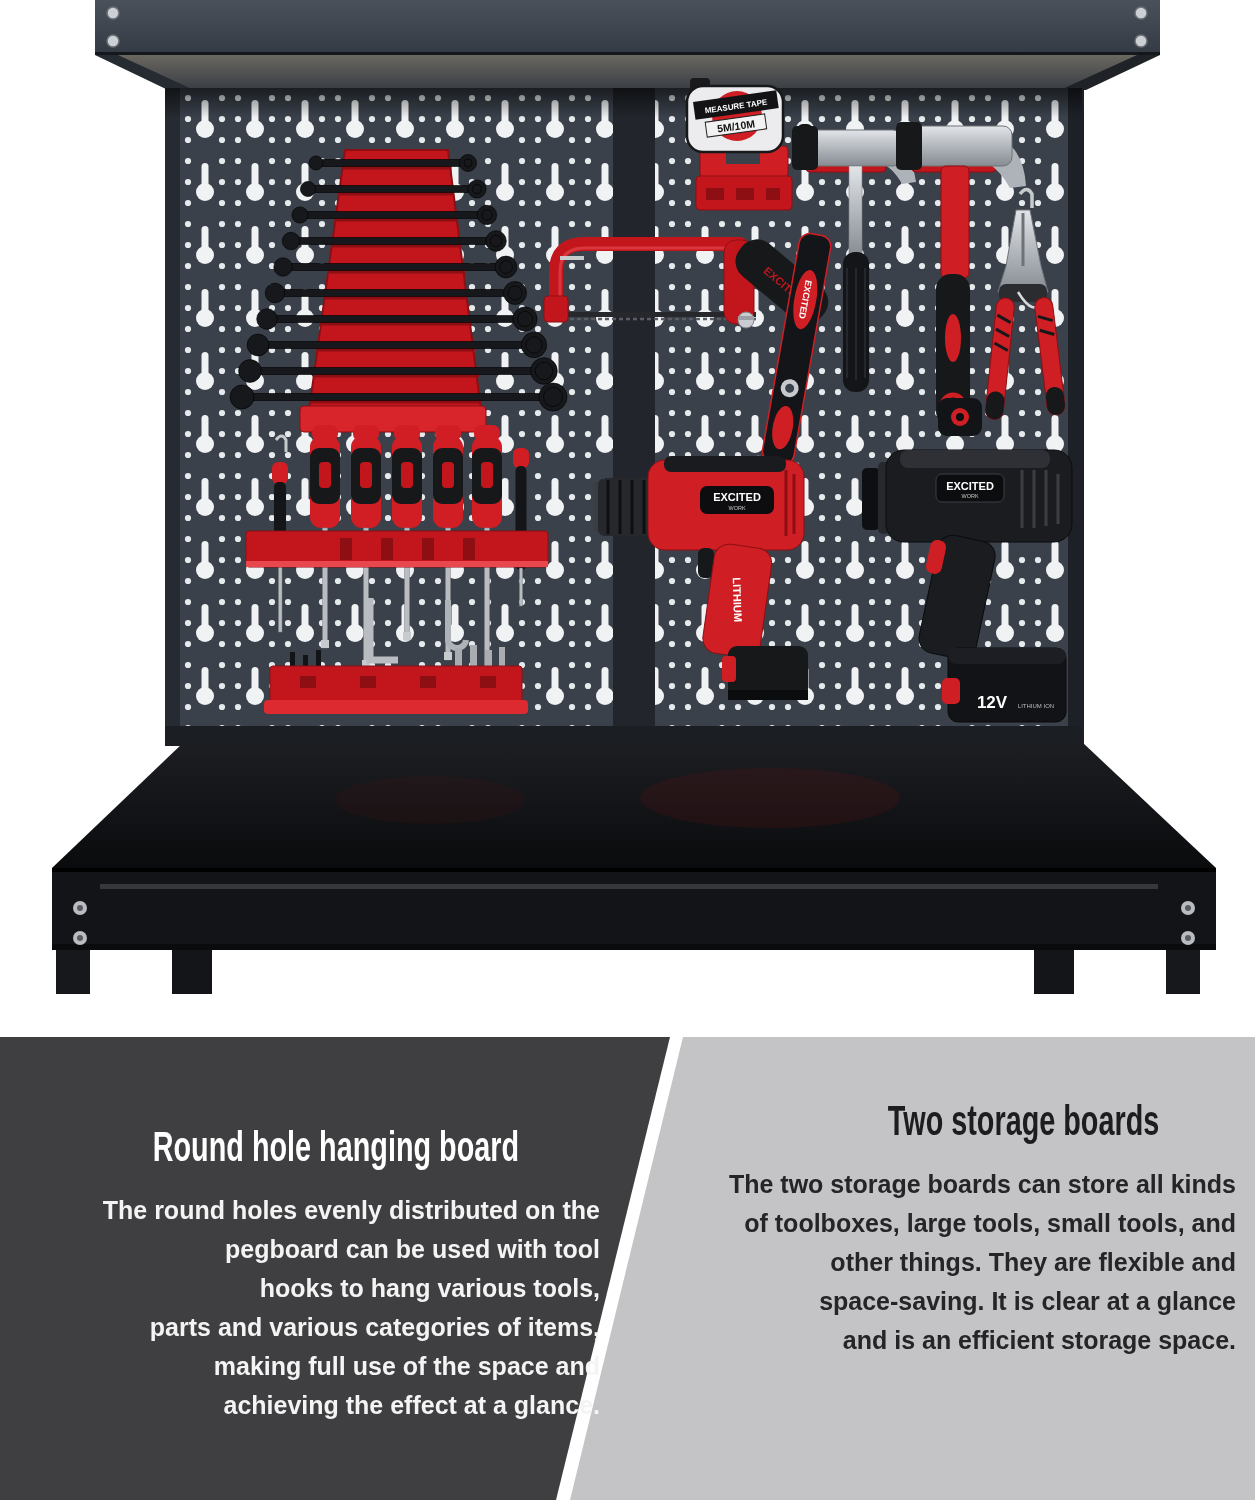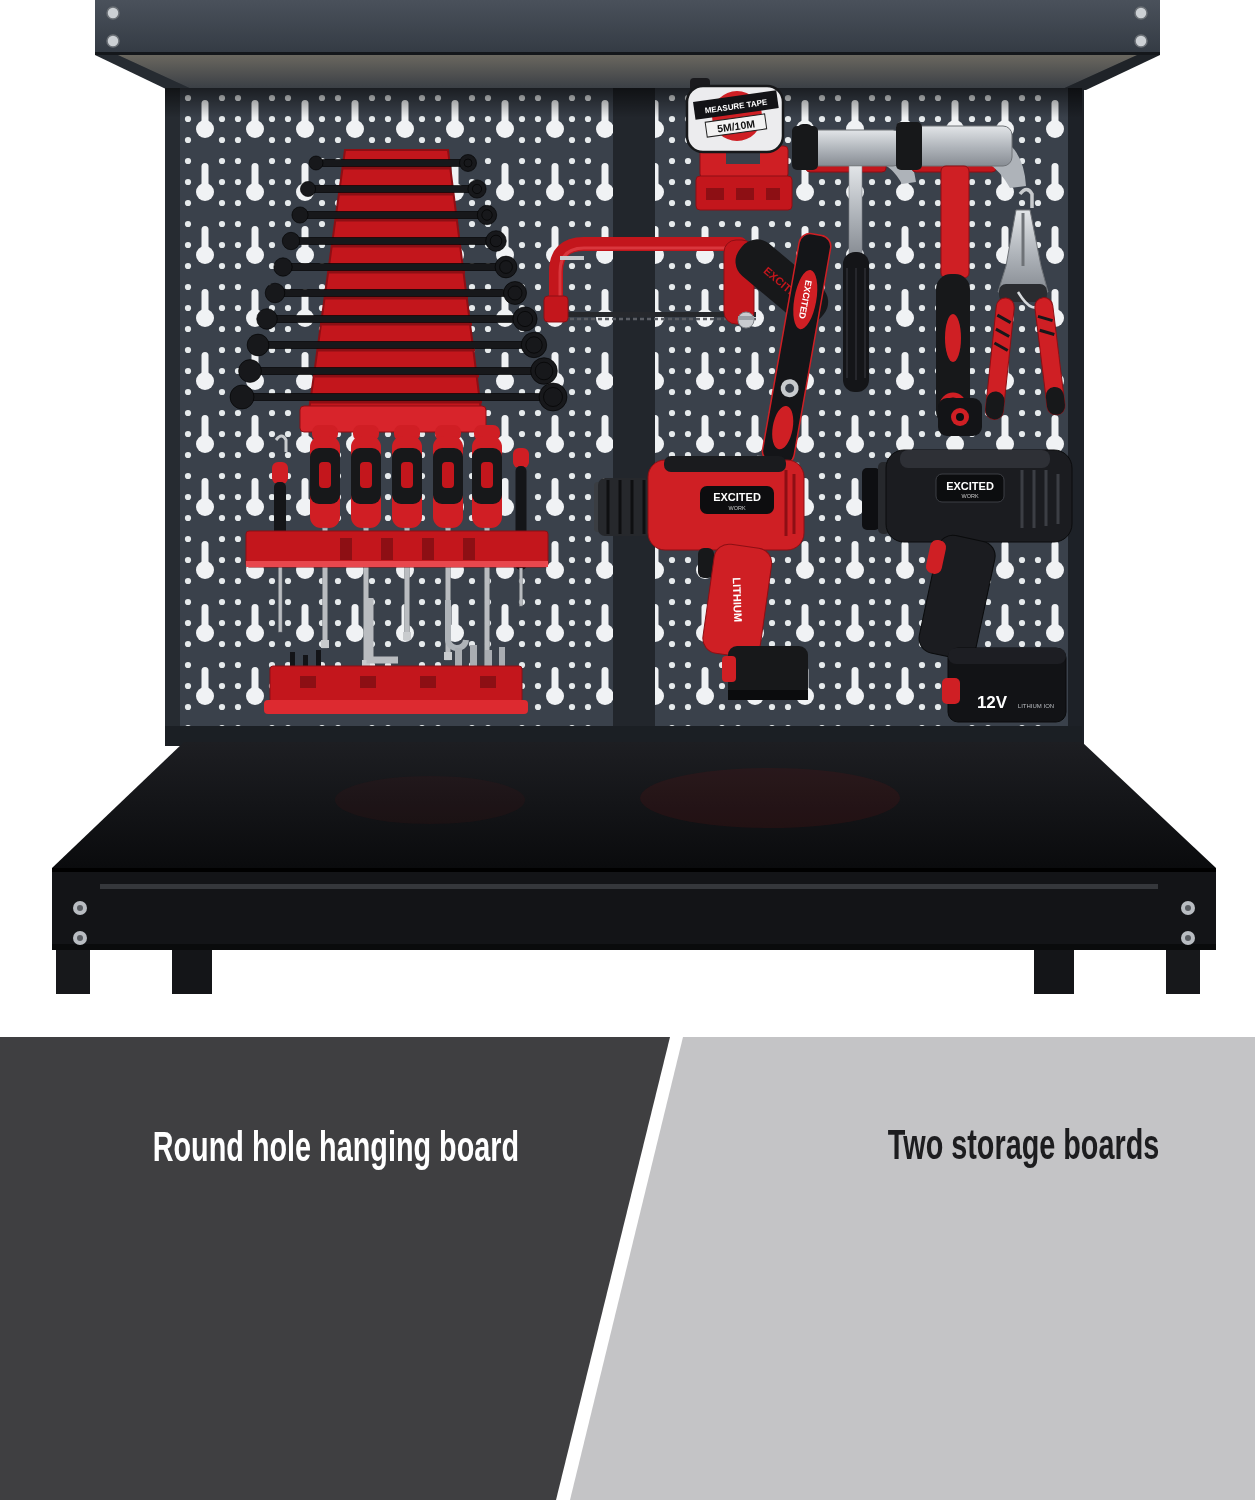--- a/index.html
+++ b/index.html
@@ -5,21 +5,21 @@
   html,body{margin:0;padding:0;background:#ffffff;}
   #stage{position:relative;width:1255px;height:1500px;background:#ffffff;overflow:hidden;
          font-family:"Liberation Sans",sans-serif;}
   #photo{position:absolute;left:0;top:0;}
   svg text{font-family:"Liberation Sans",sans-serif;}
   .feature-panel{position:absolute;top:1037px;height:463px;left:0;width:1255px;}
   .panel-dark{background:#3f3f41;clip-path:polygon(0 0,670px 0,556px 100%,0 100%);}
   .panel-light{background:#c4c4c6;clip-path:polygon(683px 0,100% 0,100% 100%,570px 100%);}
   .feature-text{position:absolute;text-align:right;}
   .ft-left{left:22px;top:1124px;width:578px;}
-  .ft-right{left:688px;top:1122px;width:548px;}
+  .ft-right{left:688px;top:1098px;width:548px;}
   .feature-title{font-size:40px;font-weight:700;letter-spacing:0px;
                  transform:scale(0.72,1.05);transform-origin:50% 50%;white-space:nowrap;}
   .ft-left .feature-title{color:#ffffff;}
   .ft-right .feature-title{color:#1d1d1f;}
   .feature-body{margin-top:22px;font-size:25px;font-weight:700;line-height:39px;
                 white-space:pre-line;}
   .ft-left .feature-body{color:#f4f4f4;}
   .ft-right .feature-body{color:#252527;font-weight:700;}
   .wr rect,.wr circle{fill:#17181b;stroke:#000;stroke-width:.6;}
   .sdshaft{fill:#b9bcc0;stroke:#7d8186;stroke-width:.5;}
@@ -404,19 +404,30 @@
           <circle cx="1188" cy="938" r="3" fill="#585c61"></circle>
       </g>
     </g>
   </svg>
 
   <div class="feature-panel panel-dark"></div>
   <div class="feature-panel panel-light"></div>
 
   <div class="feature-text ft-left">
     <div class="feature-title">Round hole hanging board</div>
+    <div class="feature-body">The round holes evenly distributed on the
+pegboard can be used with tool
+hooks to hang various tools,
+parts and various categories of items,
+making full use of the space and
+achieving the effect at a glance.</div>
   </div>
 
   <div class="feature-text ft-right">
     <div class="feature-title">Two storage boards</div>
+    <div class="feature-body">The two storage boards can store all kinds
+of toolboxes, large tools, small tools, and
+other things. They are flexible and
+space-saving. It is clear at a glance
+and is an efficient storage space.</div>
   </div>
 
 </div>
 
 </body></html>

